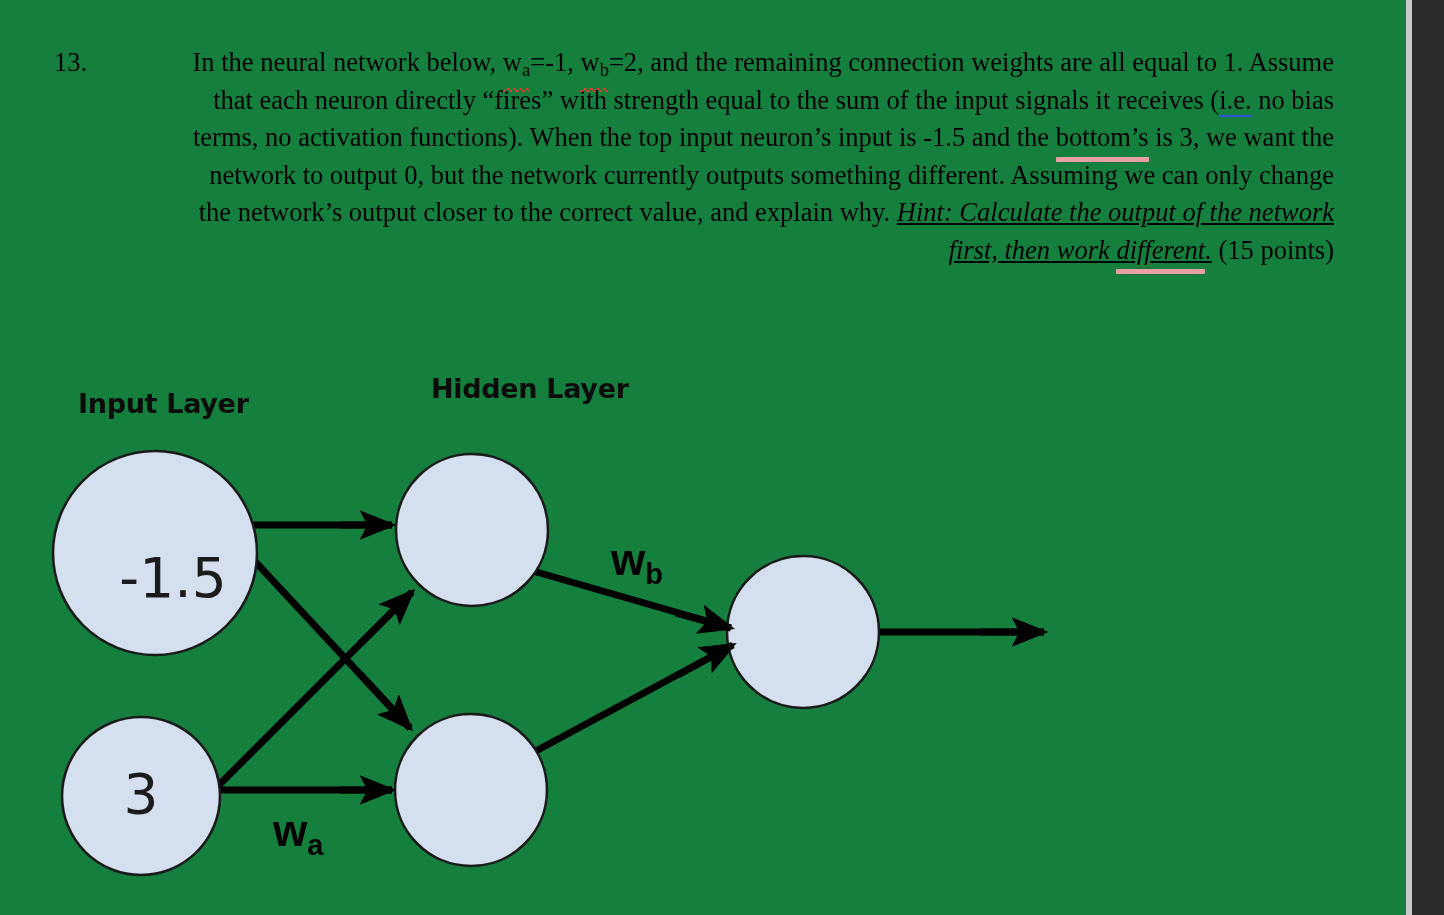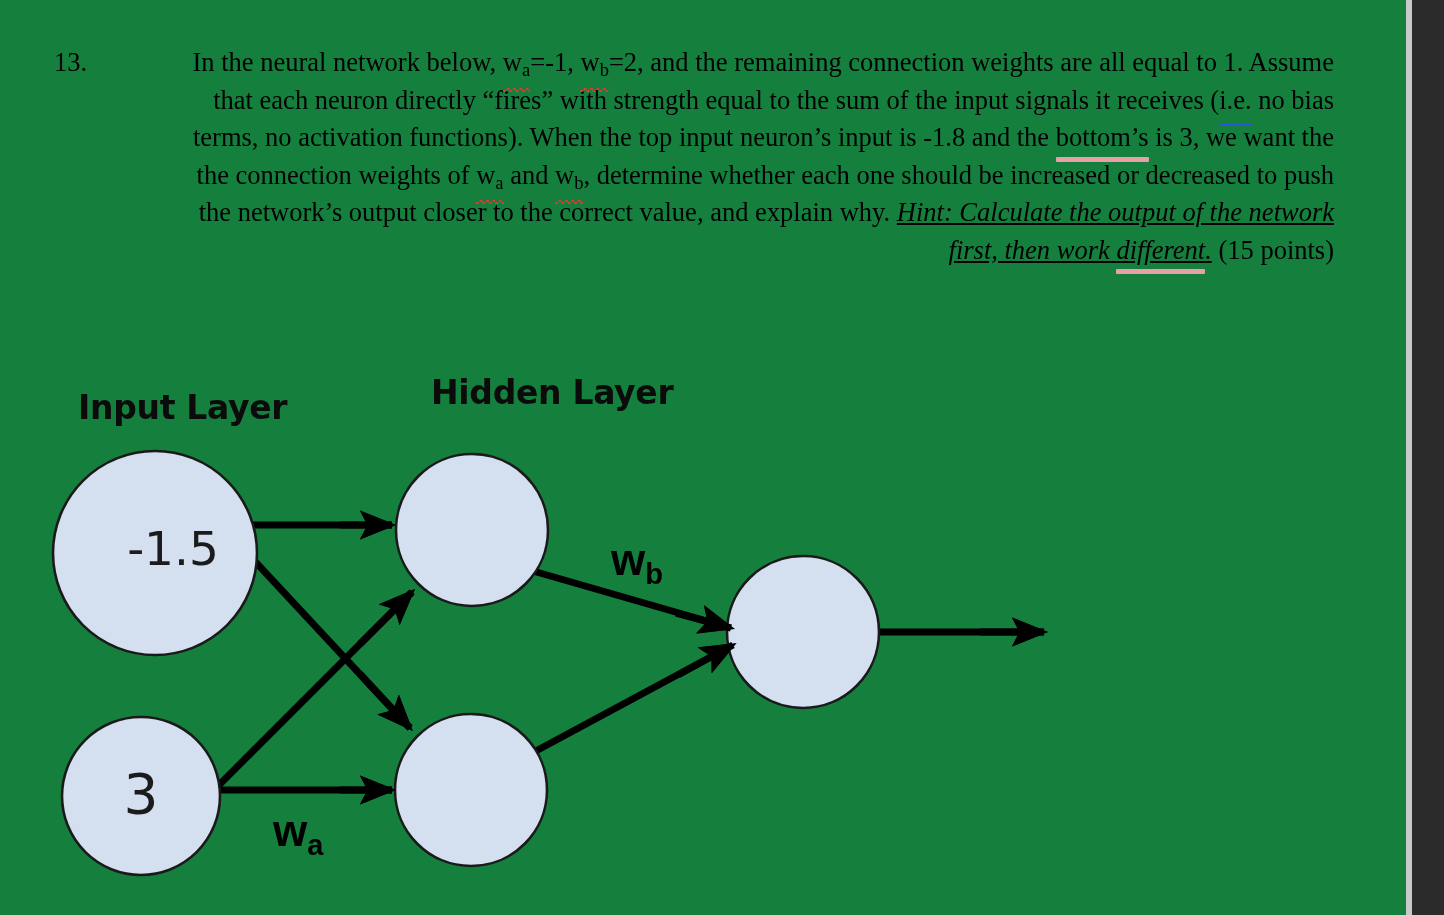--- a/index.html
+++ b/index.html
@@ -83,21 +83,21 @@
     background-image:
       radial-gradient(circle at 1.6px 3.2px, #e03a2f 1.4px, transparent 1.6px),
       radial-gradient(circle at 4.8px 0.8px, #e03a2f 1.4px, transparent 1.6px);
     background-size: 6.4px 4px;
     background-repeat: repeat-x;
   }
 
   
   .grammar {
     border-bottom: 2px double #2f53d8;
-    padding-bottom: 8px;
+    padding-bottom: 0px;
   }
 
   
   .pinkline {
     position: relative;
     display: inline-block;
   }
   .pinkline::after {
     content: "";
     position: absolute;
@@ -115,21 +115,21 @@
   #diagram {
     position: absolute;
     left: 0; top: 0;
     width: 1410px;
     height: 915px;
     pointer-events: none;
   }
   .layer-label {
     position: absolute;
     font-family: "DejaVu Sans", "Liberation Sans", sans-serif;
-    font-size: 33px;
+    font-size: 27px;
     font-weight: 600;
     color: #0b0b0b;
     letter-spacing: -0.3px;
     white-space: nowrap;
   }
   .neuron-value {
     position: absolute;
     font-family: "DejaVu Sans", "Liberation Sans", sans-serif;
     font-weight: 400;
     color: #1b1b1b;
@@ -158,24 +158,24 @@
   <div id="question">
 
     <div class="q-number">13.</div>
 
     <div class="q-body">
 
       <div class="q-line"><span>In the neural network below, </span><span class="squiggle"><span>w</span><span class="sub">a</span></span><span>=-1, </span><span class="squiggle"><span>w</span><span class="sub">b</span></span><span>=2, and the remaining connection weights are all equal to 1. Assume</span></div>
 
       <div class="q-line"><span>that each neuron directly “fires” with strength equal to the sum of the input signals it receives (</span><span class="grammar">i.e.</span><span> no bias</span></div>
 
-      <div class="q-line"><span>terms, no activation functions). When the top input neuron’s input is -1.8 and the </span><span class="pinkline">bottom’s</span><span> is 3, we want the</span></div>
-
-
-      <div class="q-line"><span>the connection weights of </span><span class="squiggle"><span>w</span><span class="sub">a</span></span><span> and </span><span class="squiggle"><span>w</span><span class="sub">b</span></span><span>, determine whether each one should be increased or decreased to push</span></div>
+      <div class="q-line"><span>terms, no activation functions). When the top input neuron’s input is -1.5 and the </span><span class="pinkline">bottom’s</span><span> is 3, we want the</span></div>
+
+      <div class="q-line"><span>network to output 0, but the network currently outputs something different. Assuming we can only change</span></div>
+
 
       <div class="q-line"><span>the network’s output closer to the correct value, and explain why. </span><span class="ital">Hint: Calculate the output of the network</span></div>
 
       <div class="q-line"><span class="ital">first, then work </span><span class="ital pinkline">different</span><span class="ital">.</span><span> (15 points)</span></div>
 
     </div>
   </div>
 
   <div id="diagram">
 
@@ -217,21 +217,21 @@
         <line x1="340" y1="525" x2="392" y2="525"></line>
         <line x1="360" y1="674" x2="410" y2="728"></line>
         <line x1="360" y1="644" x2="412" y2="592"></line>
         <line x1="340" y1="790" x2="392" y2="790"></line>
         <line x1="676" y1="613" x2="731" y2="628"></line>
         <line x1="678" y1="675" x2="733" y2="645"></line>
         <line x1="980" y1="632" x2="1044" y2="632"></line>
       </g>
     </svg>
 
-    <div class="neuron-value" style="left:55px; top:521px; width:236px; font-size:47px;">-1.5</div>
+    <div class="neuron-value" style="left:55px; top:546px; width:236px; font-size:55px;">-1.5</div>
 
     <div class="neuron-value" style="left:41px; top:762px; width:200px; font-size:55px;">3</div>
 
     <div class="weight-label" style="left:273px; top:806px;"><span>w</span><span class="wsub">a</span></div>
 
     <div class="weight-label" style="left:611px; top:535px;"><span>w</span><span class="wsub">b</span></div>
 
   </div>
 </div>
 

